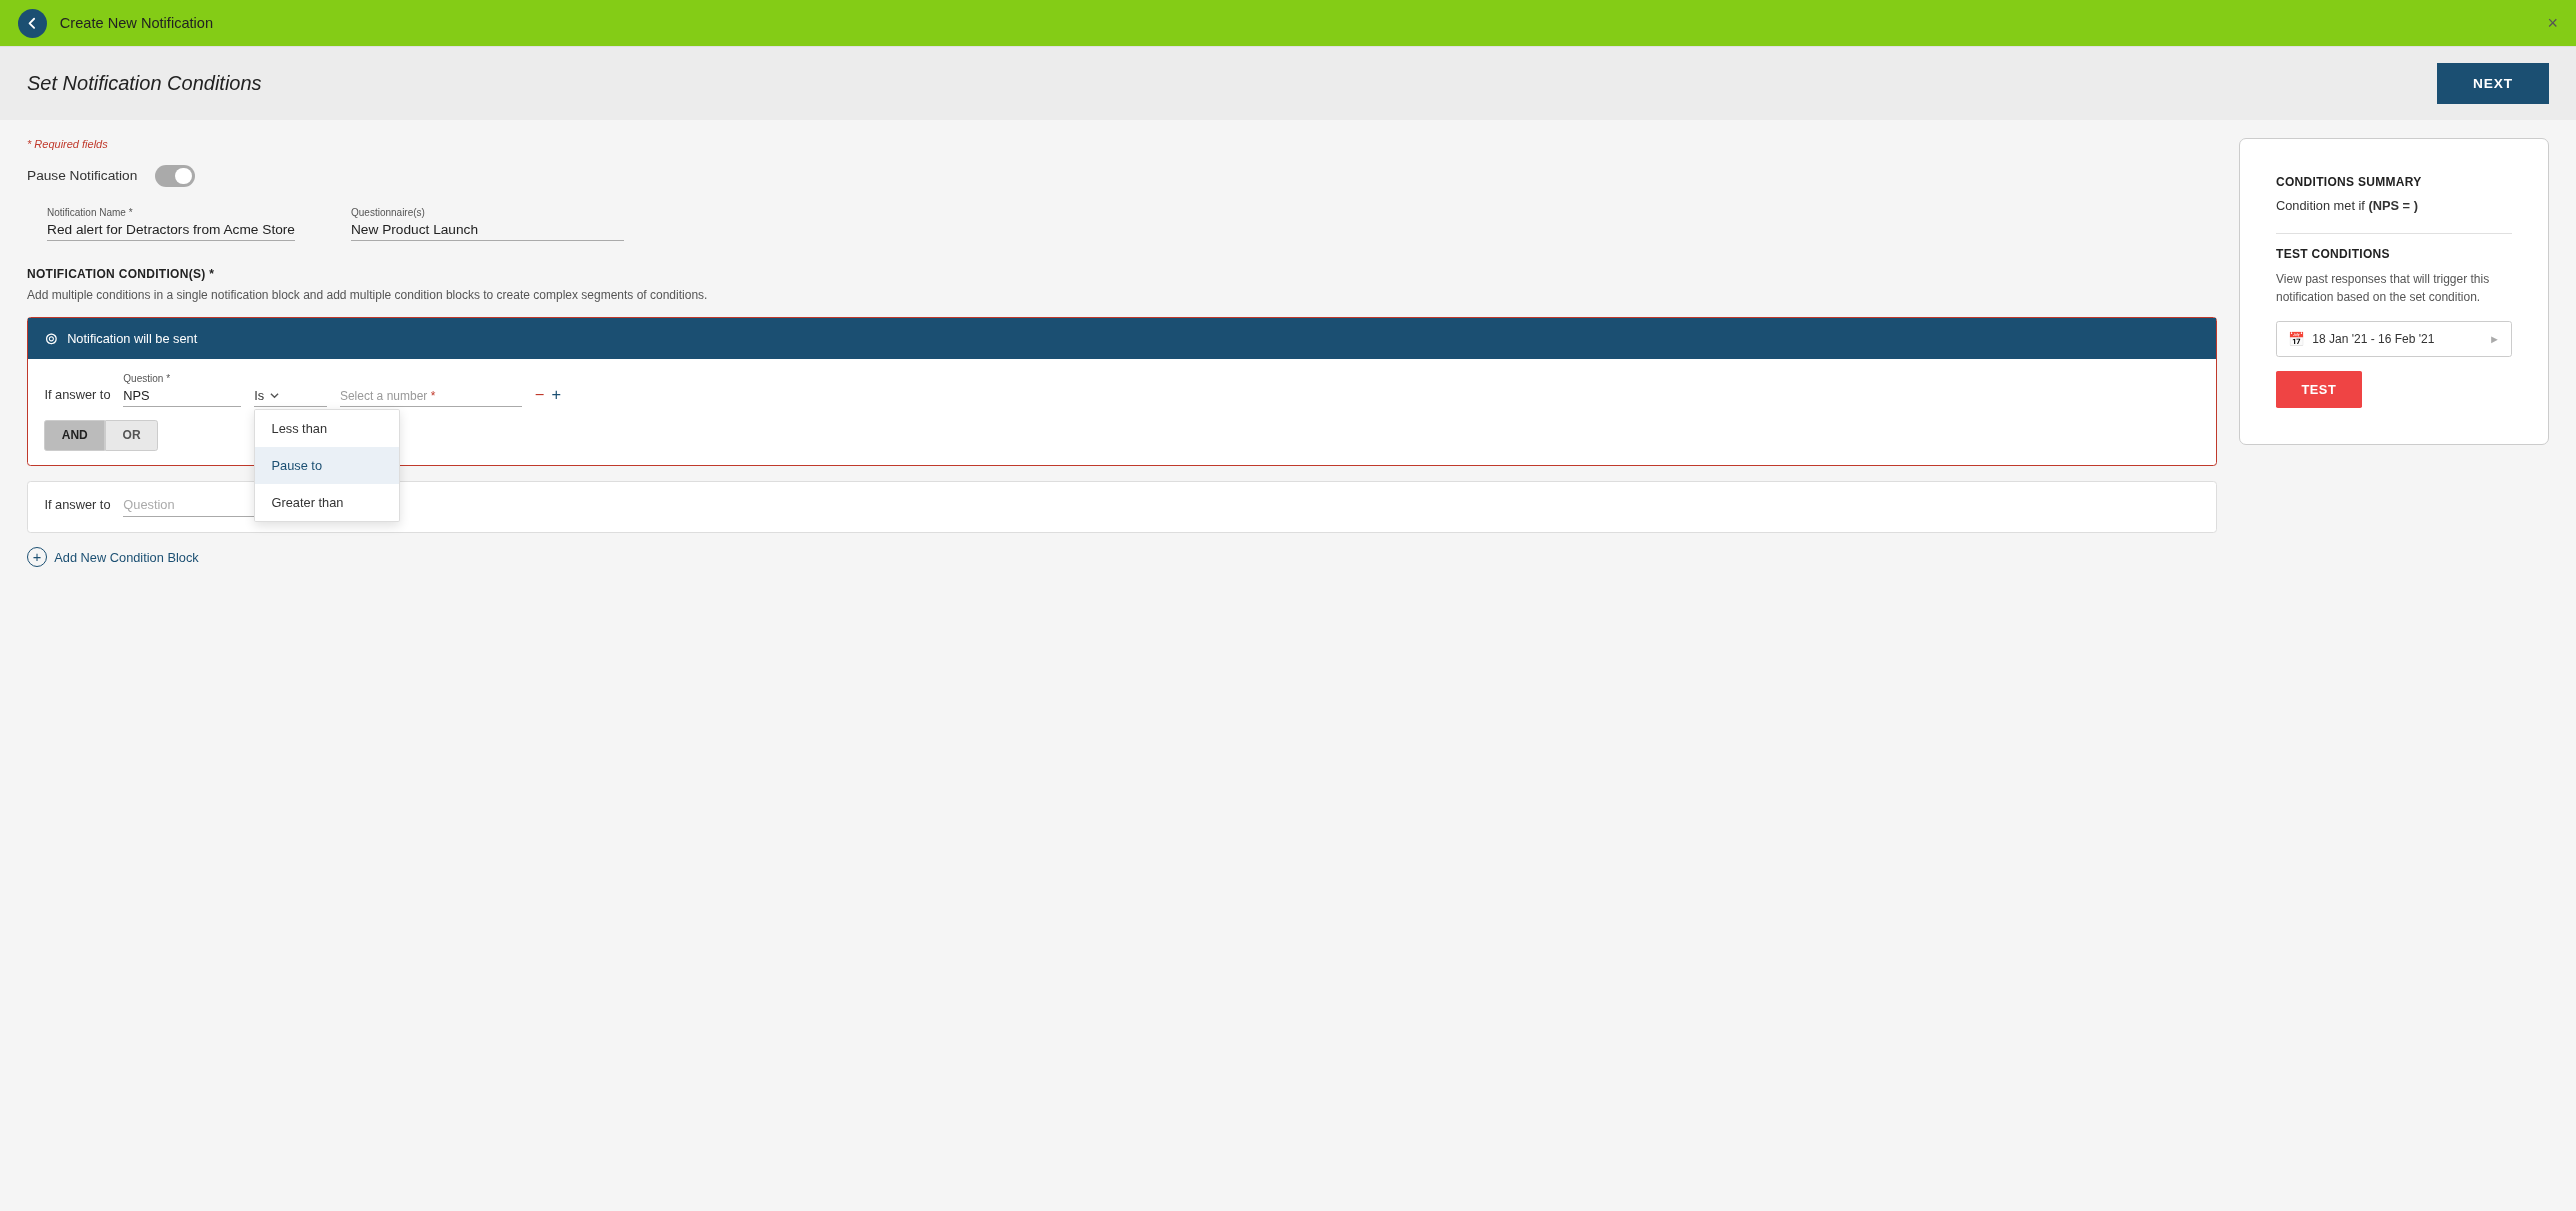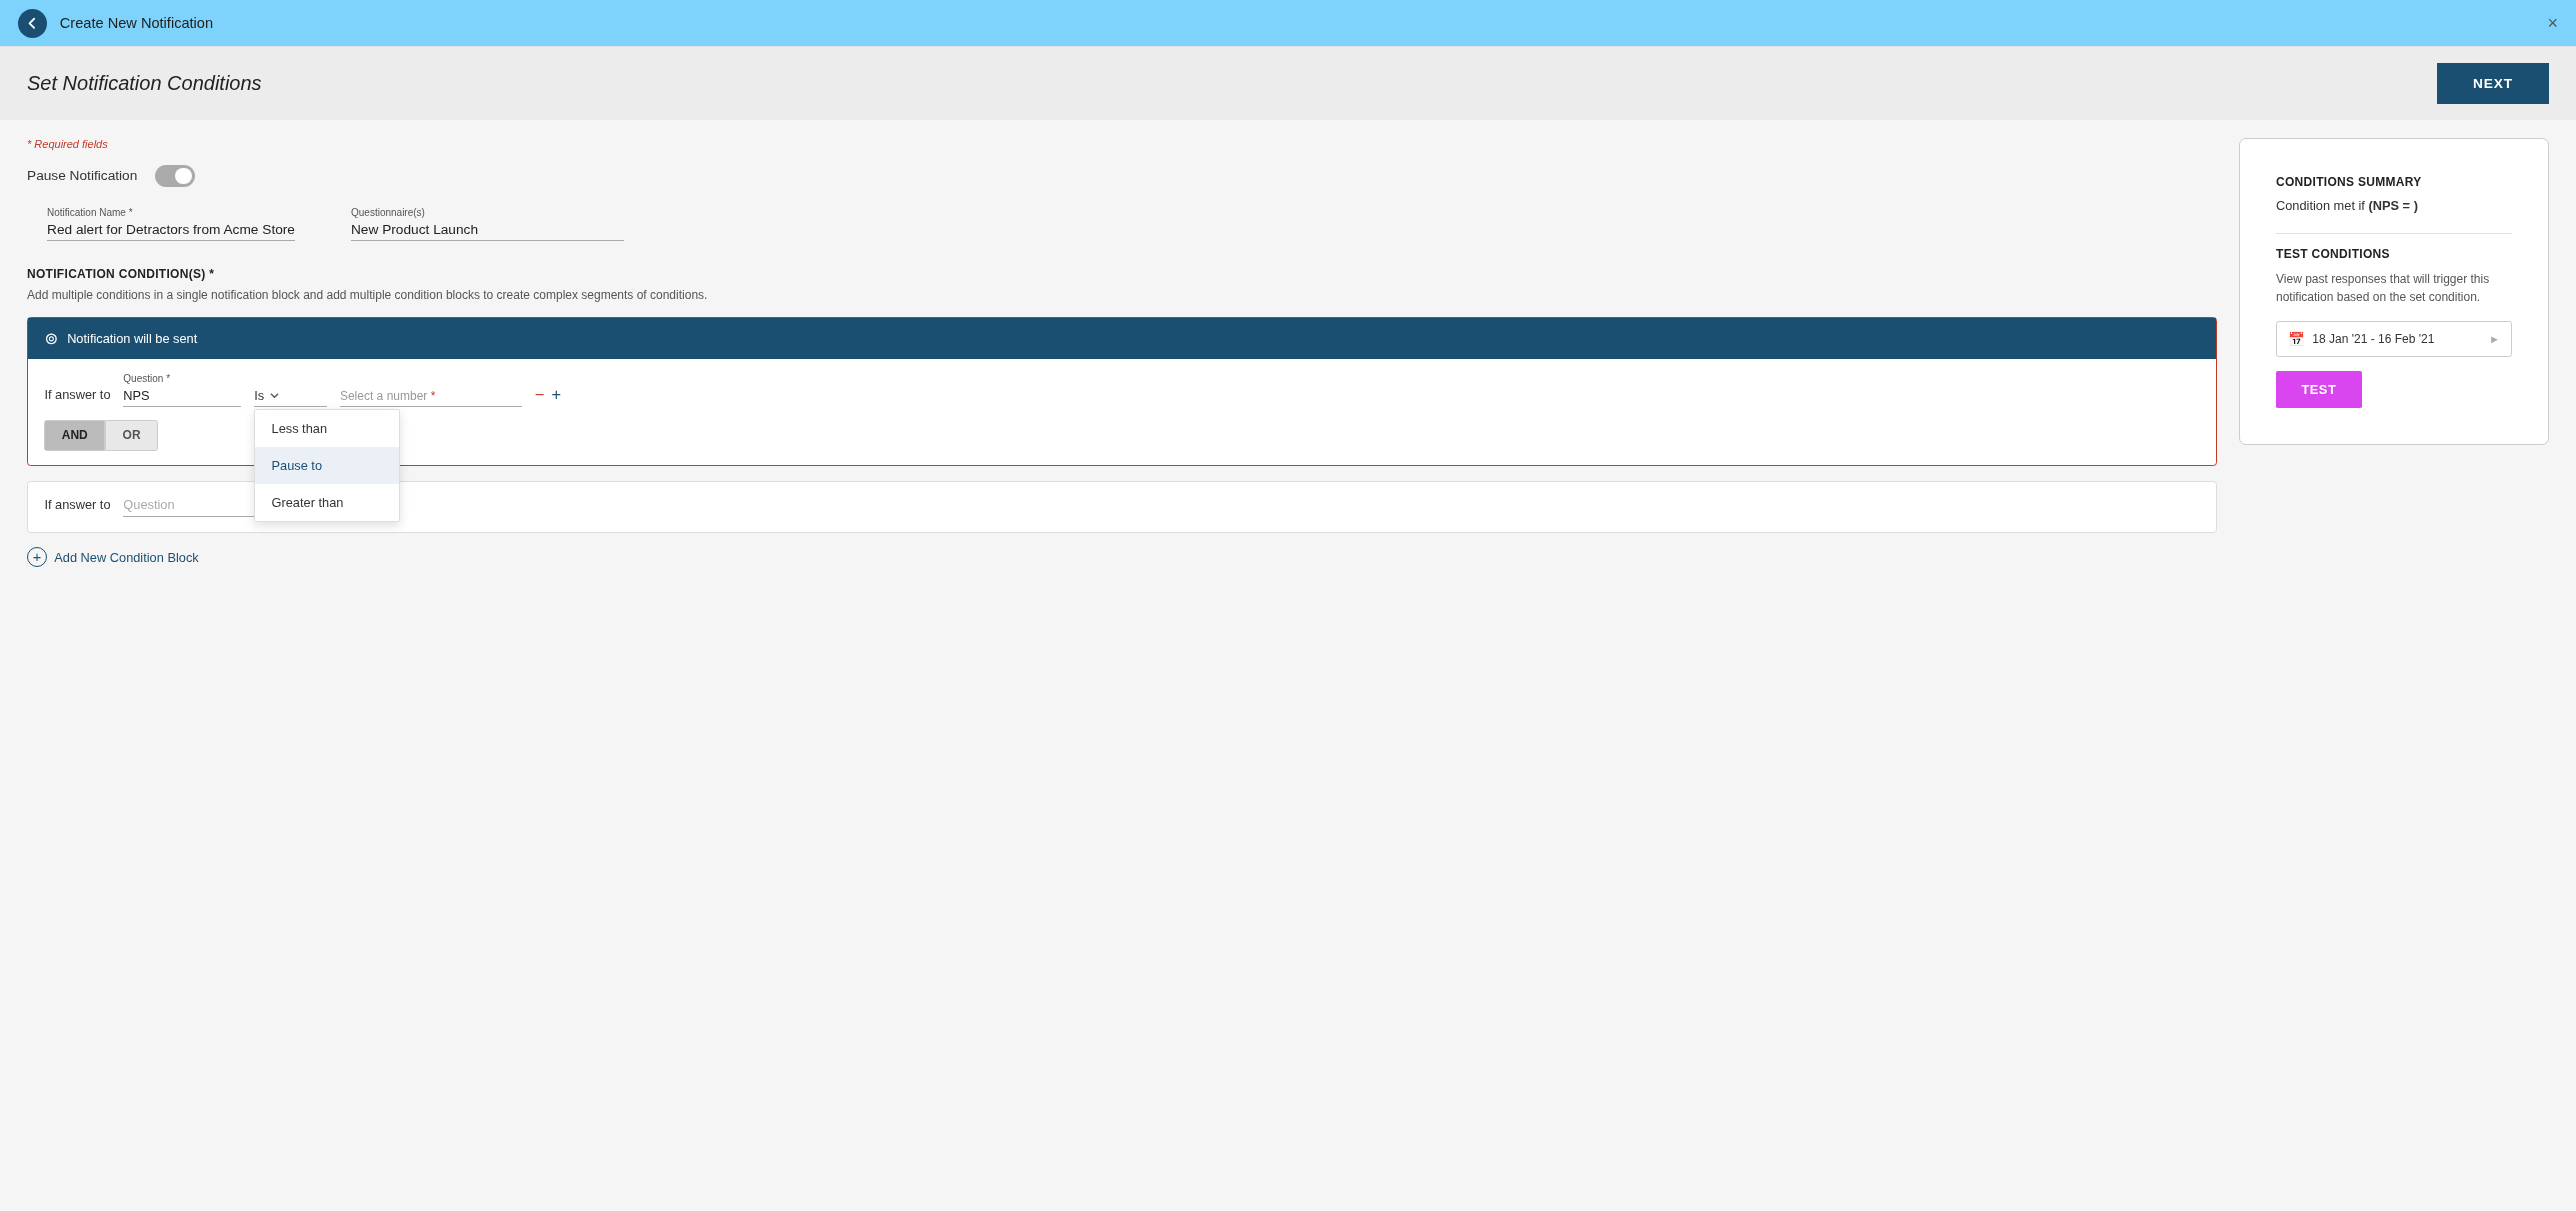--- a/index.html
+++ b/index.html
@@ -7,21 +7,21 @@
       font-family: -apple-system, BlinkMacSystemFont, 'Segoe UI', sans-serif;
       background: #f5f5f5;
       color: #333;
       font-size: 12.8px;
     }
 
     
     .top-bar {
       display: flex;
       align-items: center;
-      background: #7dd3fc;
+      background: #84cc16;
       border-bottom: 0.9px solid #e0e0e0;
       padding: 18px 18px;
       height: 47px;
     }
     .back-btn {
       width: 29px; height: 29px;
       background: #1b4f72;
       border-radius: 50%;
       display: flex; align-items: center; justify-content: center;
       cursor: pointer;
@@ -397,21 +397,21 @@
     }
     .date-text {
       font-size: 12px;
       color: #333;
     }
     .date-arrow {
       color: #aaa;
       font-size: 11px;
     }
     .test-btn {
-      background: #d946ef;
+      background: #ef4444;
       color: #fff;
       border: none;
       padding: 11px 25.5px;
       font-size: 12.8px;
       font-weight: 700;
       letter-spacing: 0.5px;
       cursor: pointer;
       border-radius: 1.8px;
     }
   </style>

